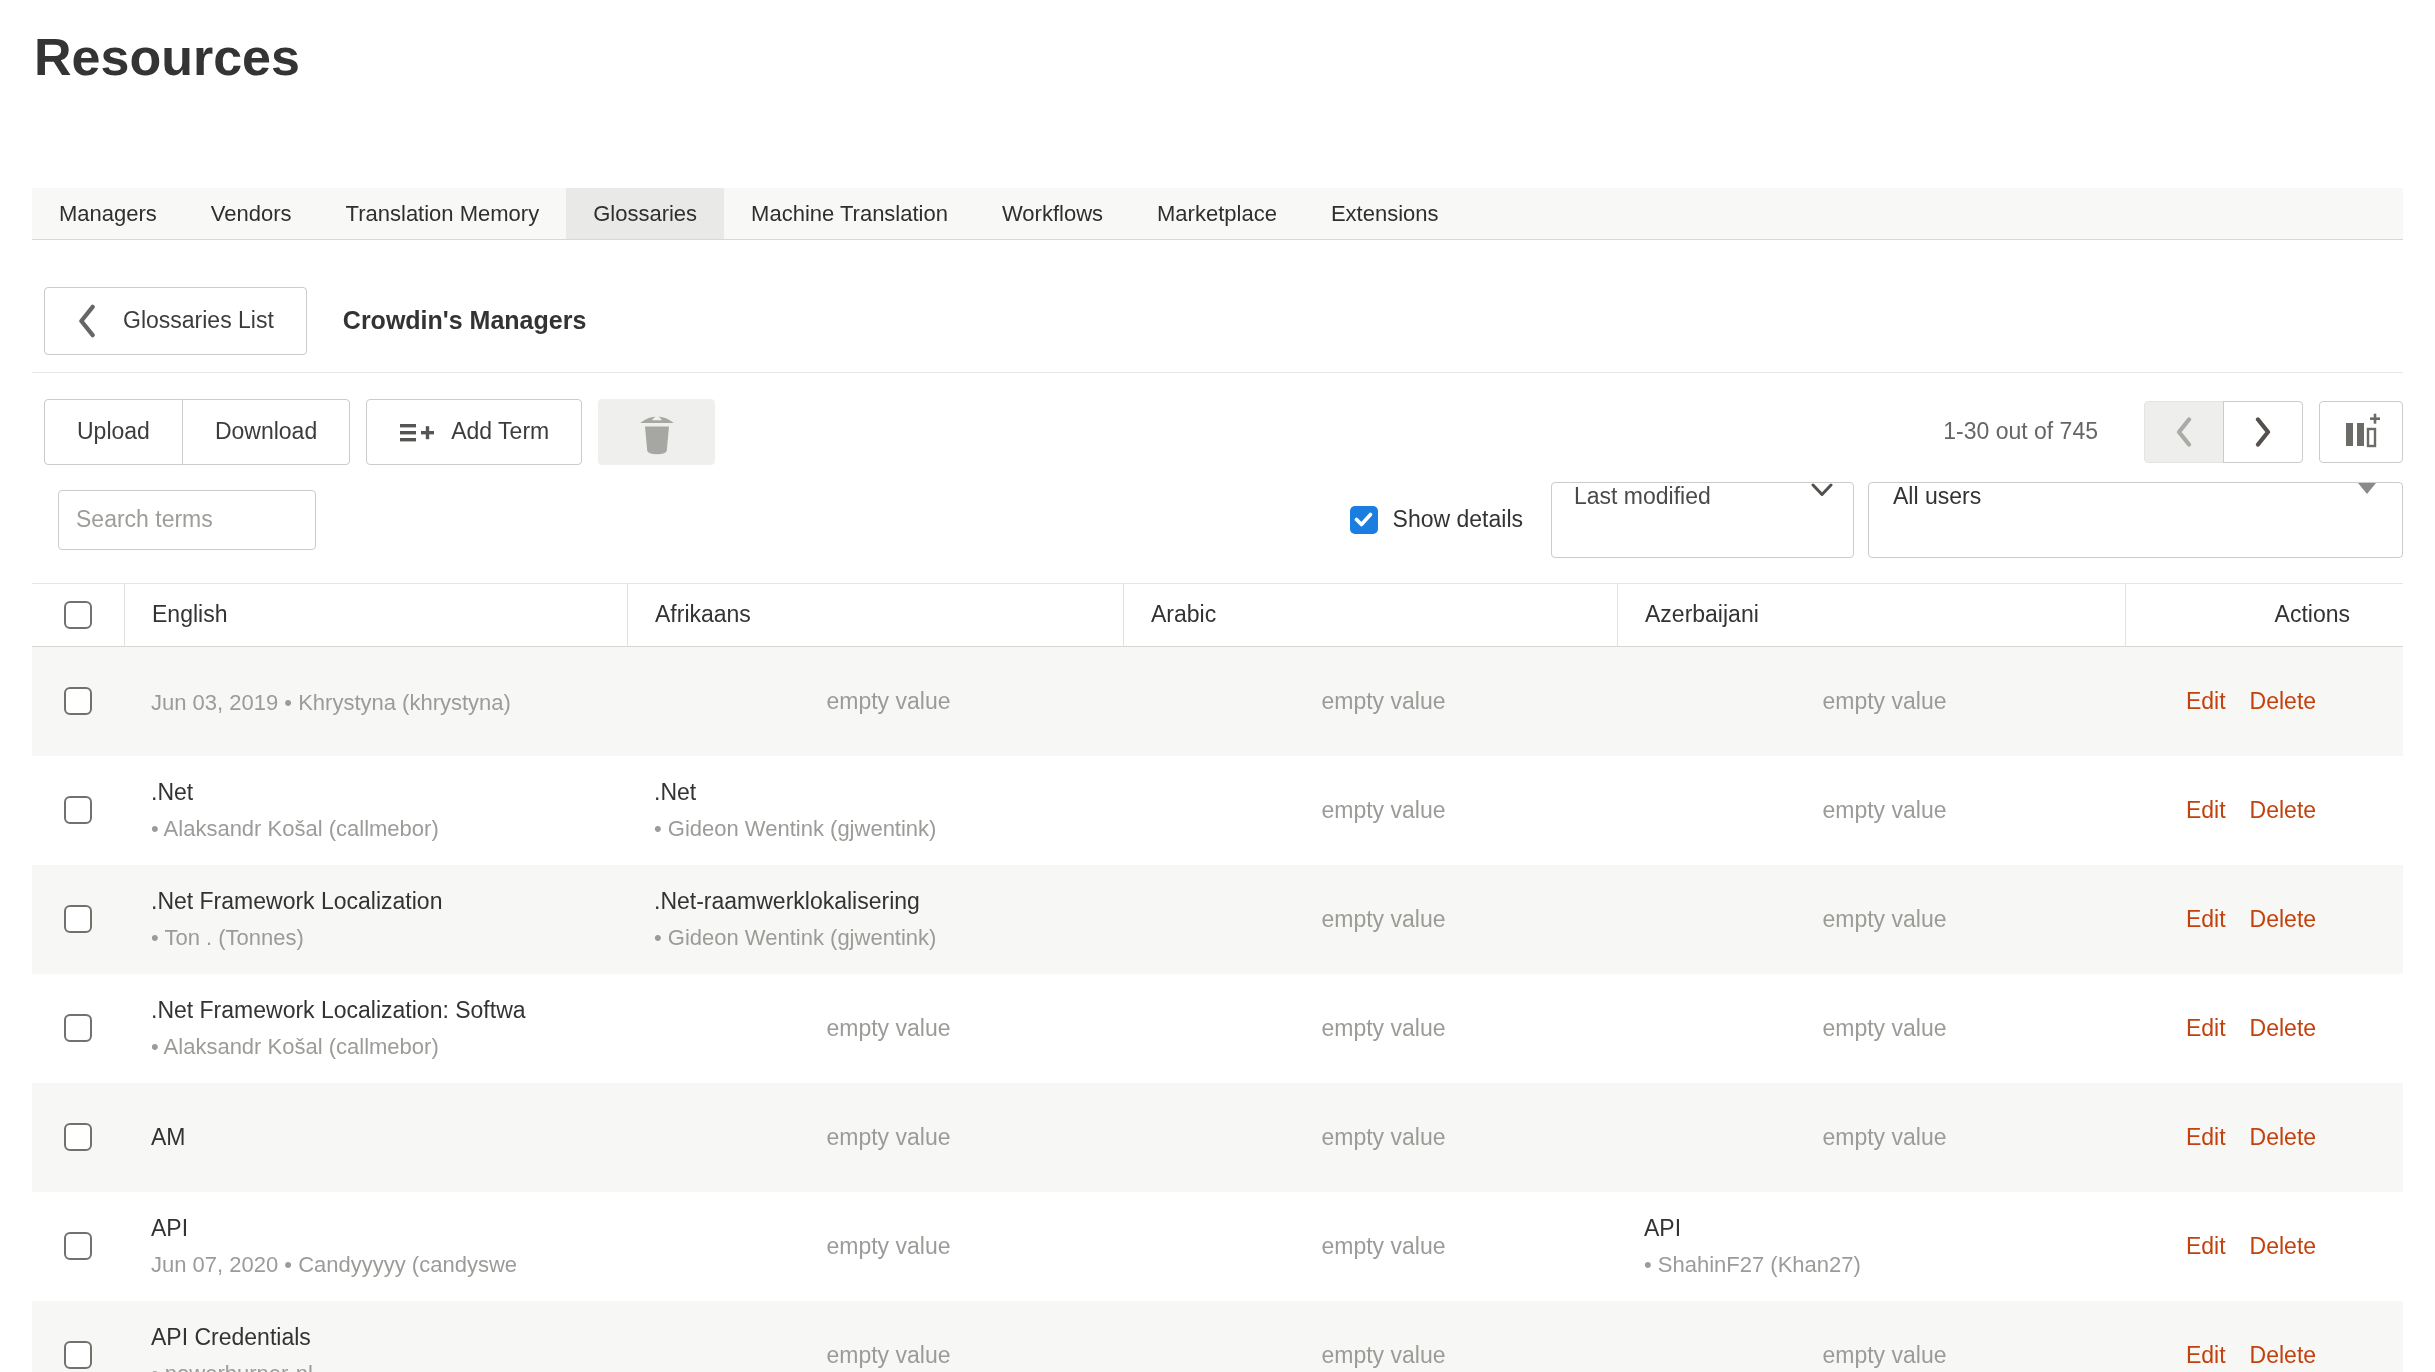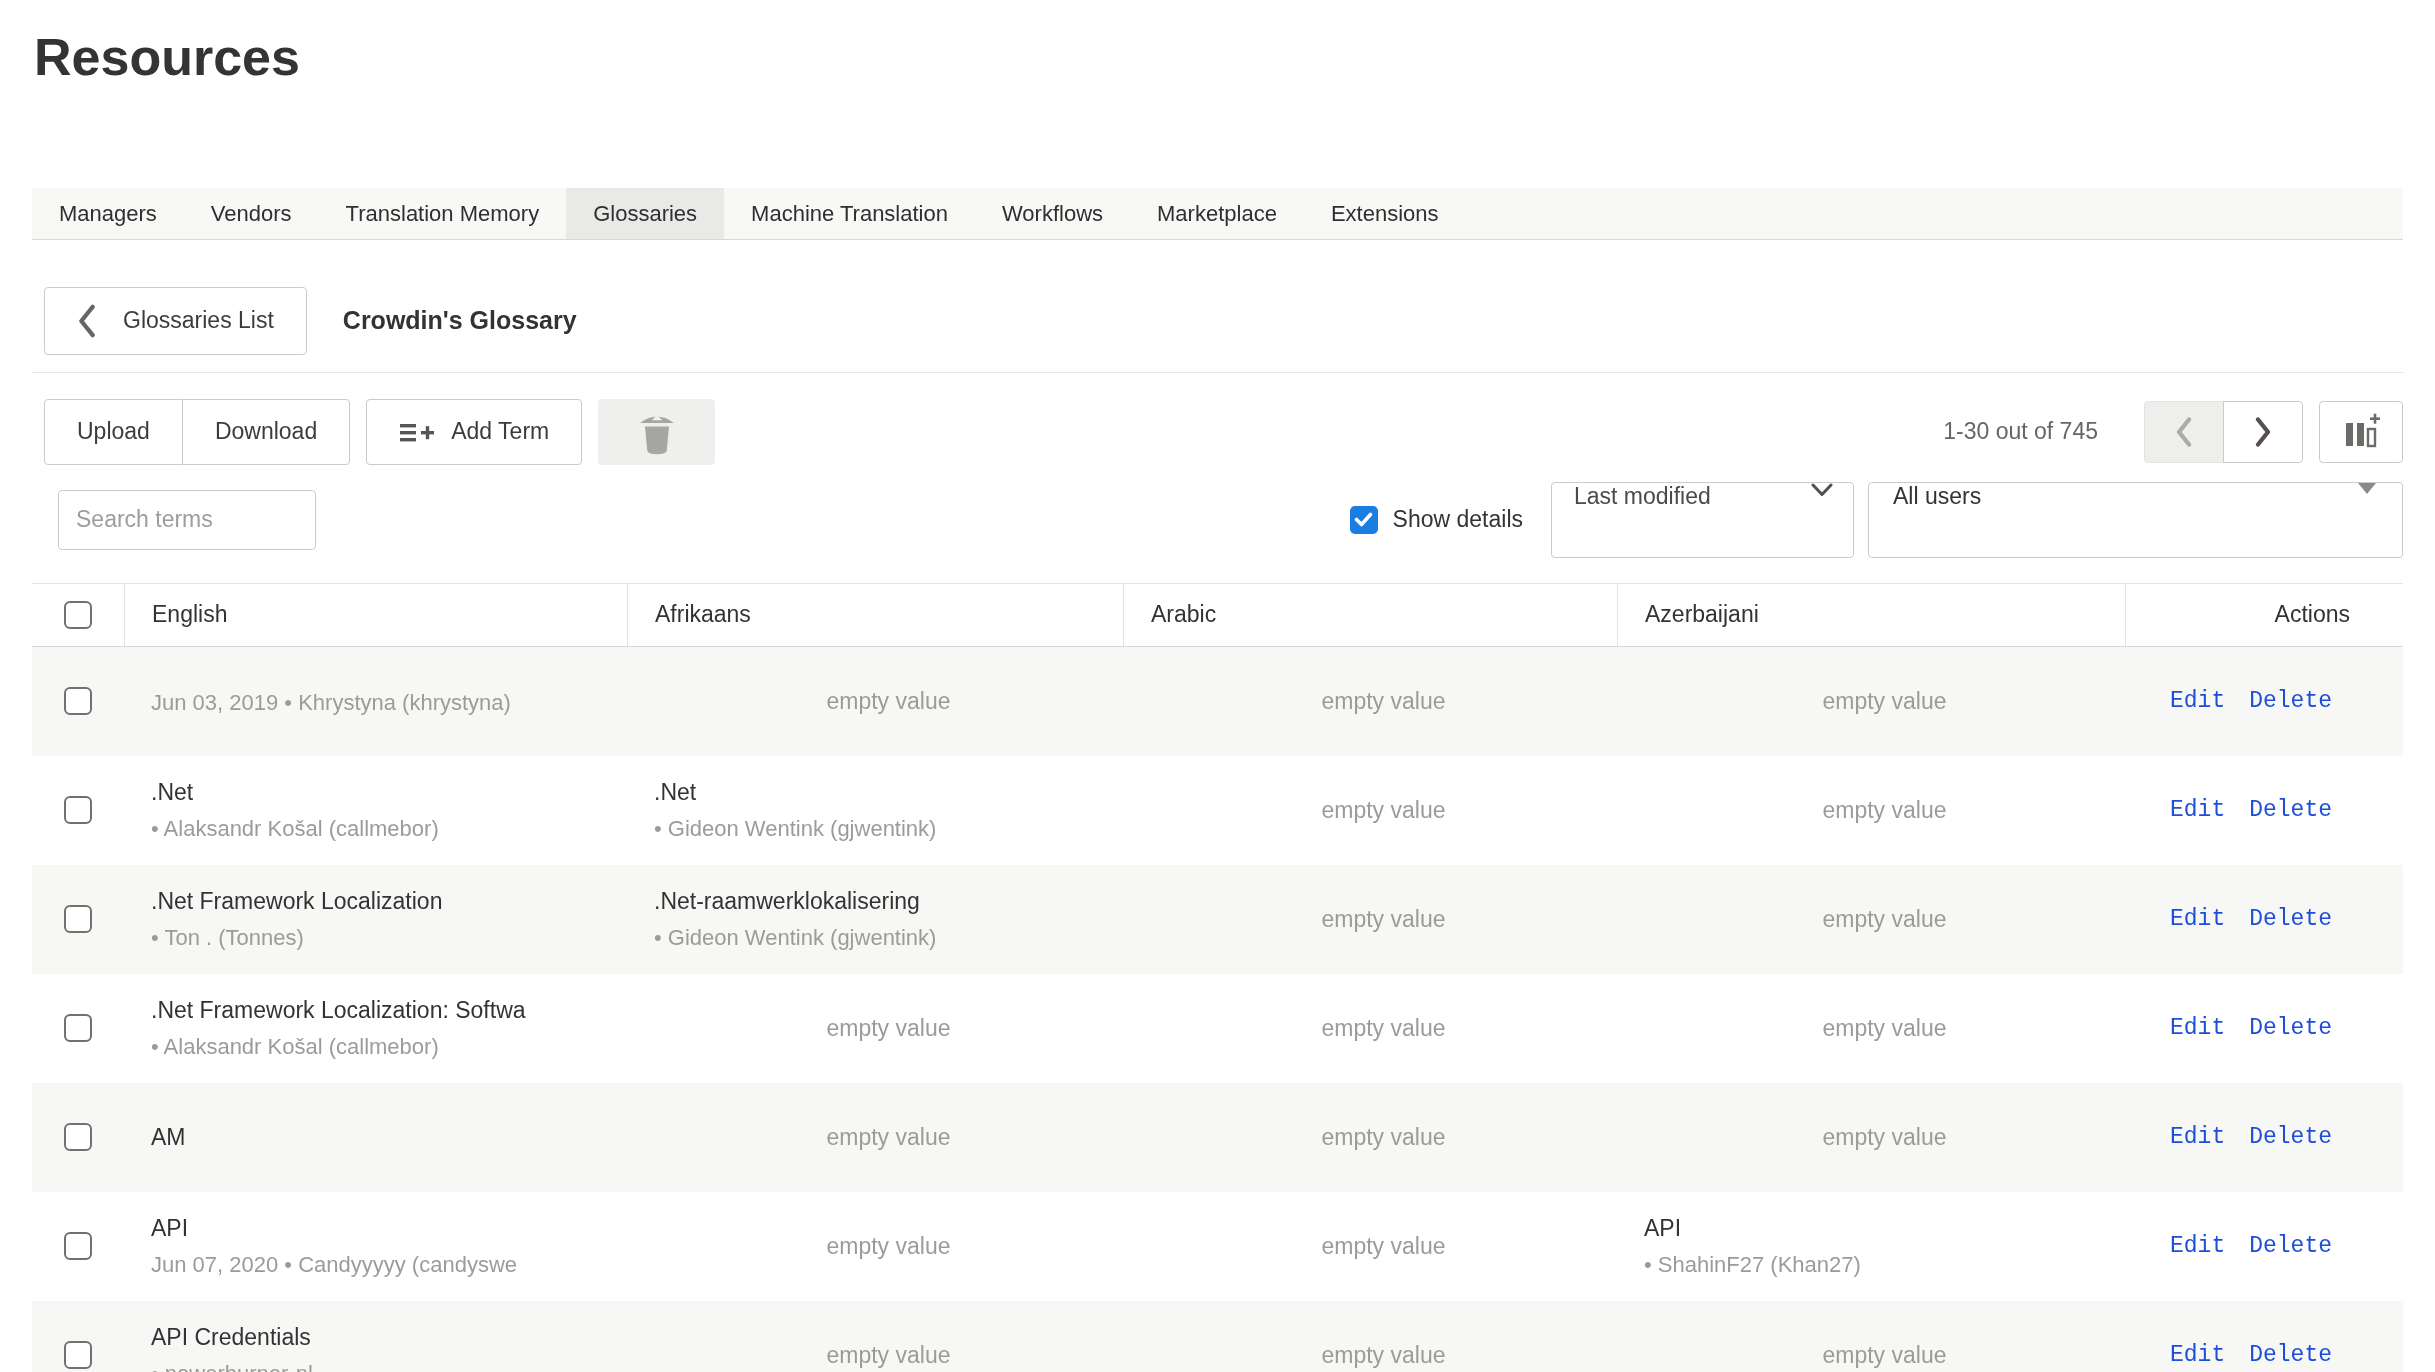--- a/index.html
+++ b/index.html
@@ -65,21 +65,21 @@
   .col-arabic { width: 494px; flex: none; }
   .col-azerbaijani { width: 508px; flex: none; }
   .col-actions { flex: 1; display: flex; align-items: center; justify-content: flex-end; gap: 24px; padding-right: 53px; }
   .trow { display: flex; height: 109px; align-items: center; }
   .trow.stripe { background: #f7f7f5; }
   .trow .tcell { display: flex; flex-direction: column; justify-content: center; align-self: stretch; }
   .trow .col-check, .trow .col-actions { flex-direction: row; }
   .term { color: #333; line-height: 1.45; white-space: nowrap; overflow: hidden; }
   .detail { color: #9b9b98; font-size: 22px; line-height: 1.45; margin-top: 3px; white-space: nowrap; overflow: hidden; }
   .empty { color: #9b9b98; white-space: nowrap; overflow: hidden; text-align: center; }
-  .action-link { color: #1d4ed8; cursor: pointer; text-decoration: none; font-family: Liberation Mono, monospace; }
+  .action-link { color: #c2410c; cursor: pointer; text-decoration: none; }
   .checkbox { width: 28px; height: 28px; border: 2px solid #71716e; border-radius: 6px; background: #fff; cursor: pointer; flex: none; }
 </style>
 </head>
 <body>
 
 <div class="container">
 
   <h1 class="page-title">Resources</h1>
 
   <div class="tab-bar">
@@ -95,21 +95,21 @@
 
   <div class="crumb-row">
     <div class="back-btn">
       <span style="display:flex;">
         <svg width="20" height="34" viewBox="0 0 14 24">
             <polyline points="11,2 3,12 11,22" fill="none" stroke="#666664" stroke-width="3" stroke-linecap="round" stroke-linejoin="round"></polyline>
           </svg>
       </span>
       <span>Glossaries List</span>
     </div>
-    <div class="crumb-title">Crowdin's Glossary</div>
+    <div class="crumb-title">Crowdin's Managers</div>
   </div>
 
   <div class="divider"></div>
 
   <div class="toolbar">
     <div class="btn-group">
       <div class="btn">Upload</div>
       <div class="btn">Download</div>
     </div>
     <div class="btn add-term-btn">

